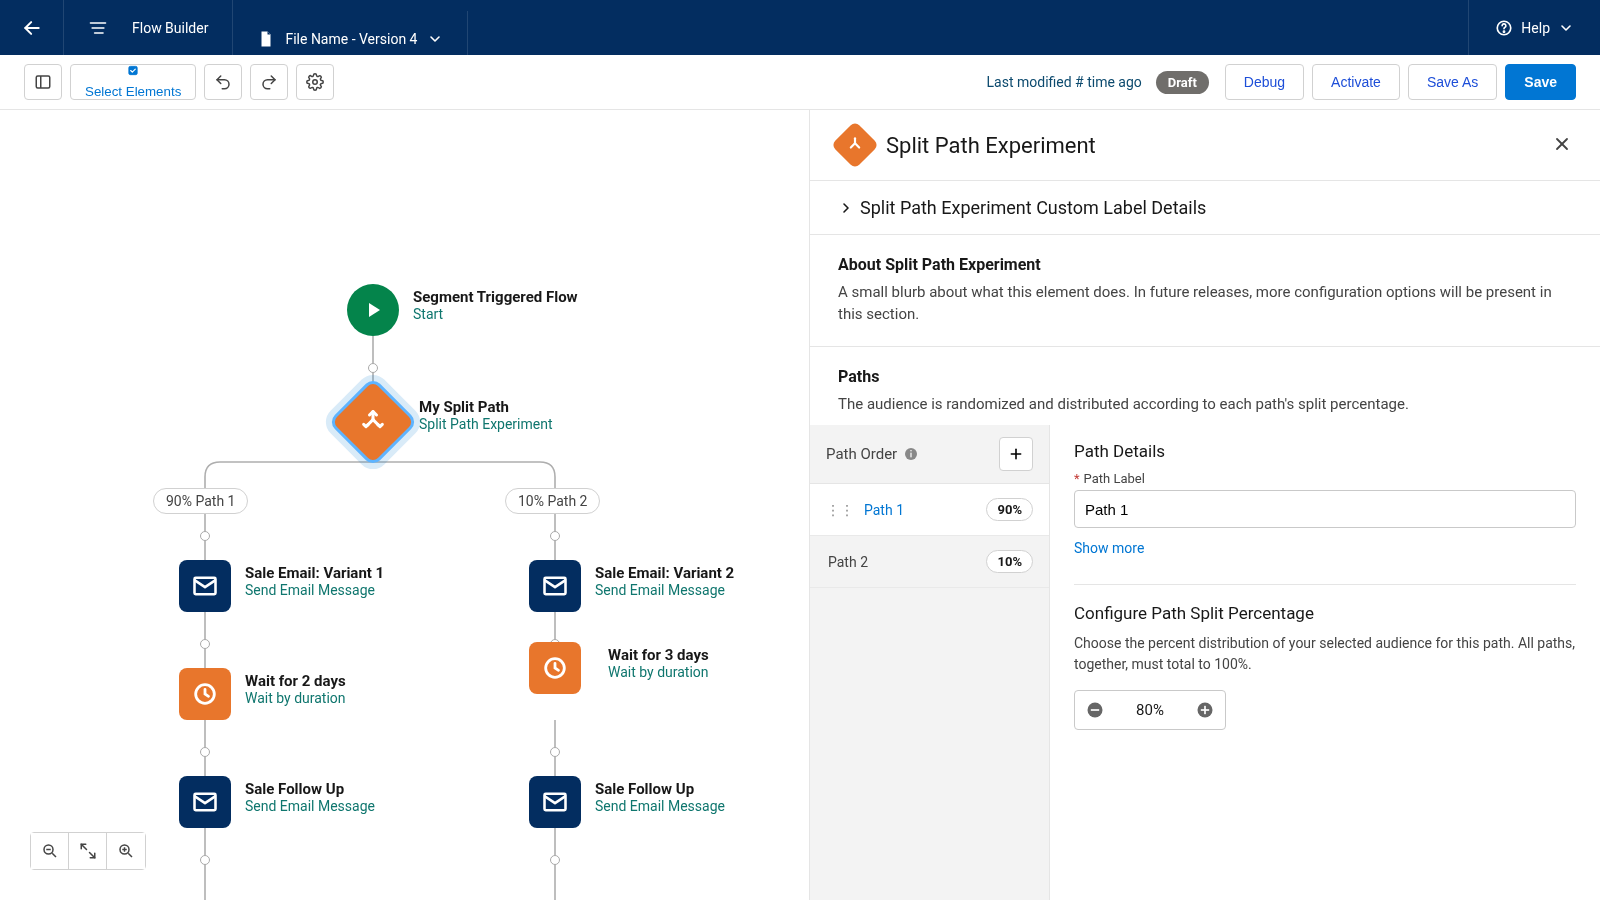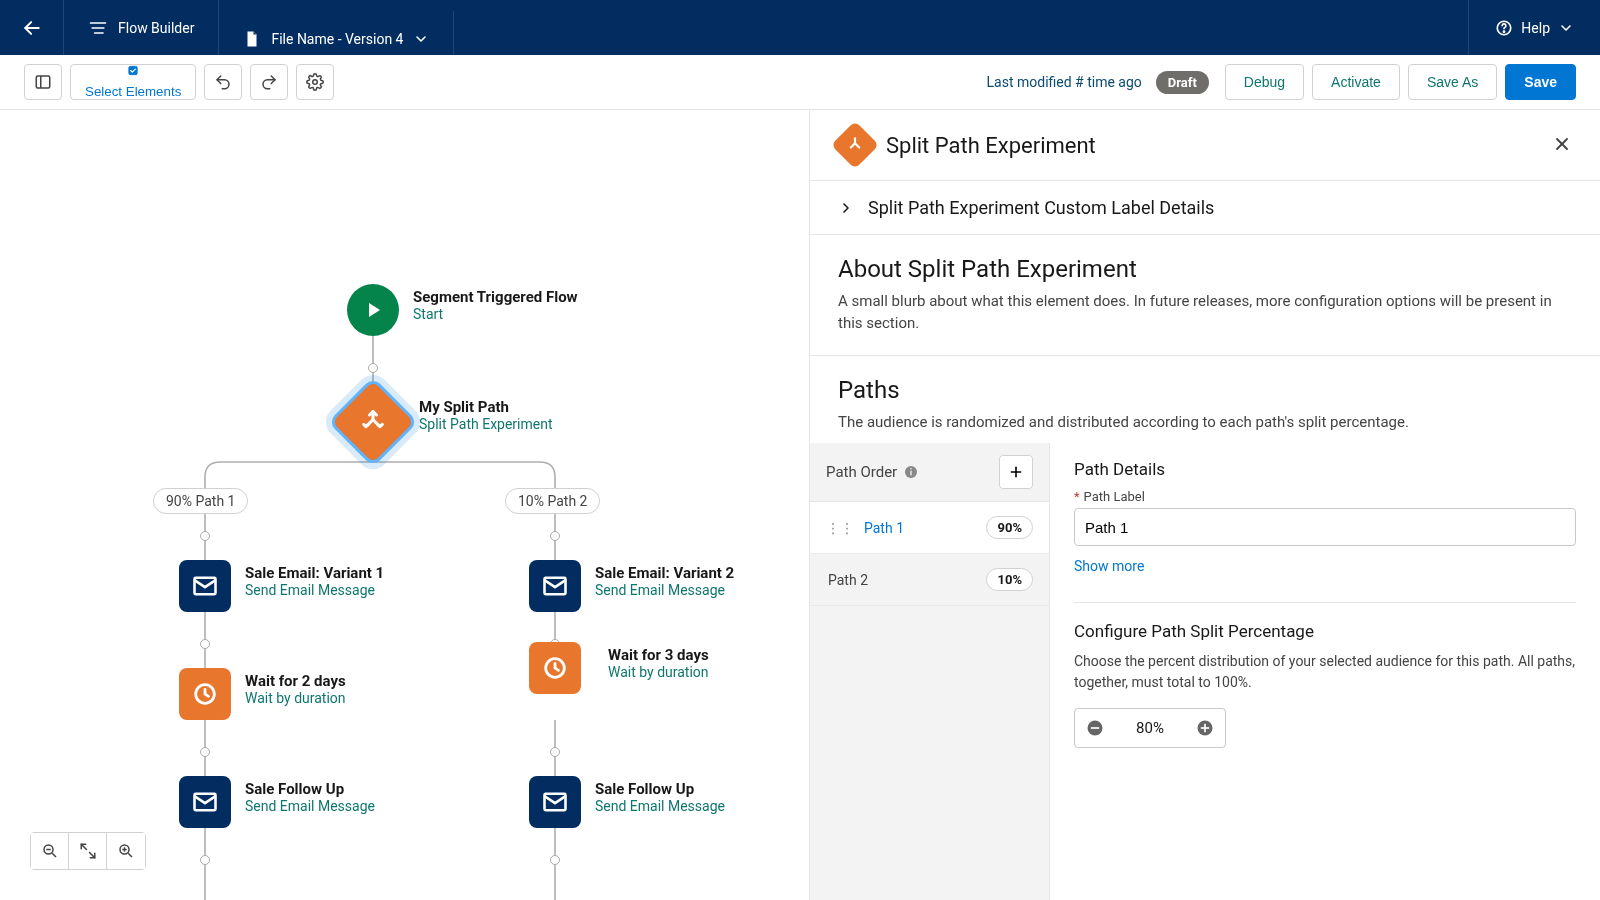--- a/index.html
+++ b/index.html
@@ -2,33 +2,33 @@
 <html><head>
 <meta charset="utf-8">
 <style>
 * { box-sizing: border-box; margin: 0; padding: 0; }
 body { font-family: -apple-system, BlinkMacSystemFont, "Segoe UI", Roboto, Helvetica, Arial, sans-serif; font-size: 14px; color: #181818; background: #fff; overflow: hidden; width: 1600px; height: 900px; }
 
 
 .topbar { background: #032d60; height: 55px; display: flex; align-items: center; color: #fff; }
 .topbar-left { display: flex; align-items: center; height: 100%; }
 .topbar-back { width: 64px; height: 100%; display: flex; align-items: center; justify-content: center; border-right: 1px solid rgba(255,255,255,.12); cursor: pointer; }
-.topbar-app { display: flex; align-items: center; gap: 10px; padding: 0 24px; height: 100%; border-right: 1px solid rgba(255,255,255,.12); }
+.topbar-app { display: flex; align-items: center; gap: 24px; padding: 0 24px; height: 100%; border-right: 1px solid rgba(255,255,255,.12); }
 .topbar-file { display: flex; align-items: center; gap: 10px; padding: 0 24px; height: 100%; border-right: 1px solid rgba(255,255,255,.12); cursor: pointer; margin-top: 22px; }
 .topbar-spacer { flex: 1; }
 .topbar-help { display: flex; align-items: center; gap: 8px; padding: 0 26px; height: 100%; border-left: 1px solid rgba(255,255,255,.12); cursor: pointer; }
 
 
 .toolbar { height: 55px; border-bottom: 1px solid #e5e5e5; display: flex; align-items: center; padding: 0 24px; gap: 8px; background: #fff; }
 .icon-btn { width: 38px; height: 36px; border: 1px solid #d1d1d1; border-radius: 4px; background: #fff; display: flex; align-items: center; justify-content: center; cursor: pointer; color: #444; }
 .select-elements { height: 36px; border: 1px solid #d1d1d1; border-radius: 4px; background: #fff; display: flex; align-items: center; gap: 8px; padding: 0 14px; color: #0176d3; cursor: pointer; font-weight: 400; flex-direction: column; }
 .toolbar-spacer { flex: 1; }
 .status-text { color: #0c4a6e; margin-right: 6px; }
 .pill { background: #706E6B; color: #fff; border-radius: 14px; padding: 4px 12px; font-weight: 700; font-size: 13px; margin-right: 8px; }
-.btn { height: 36px; border: 1px solid #d1d1d1; border-radius: 4px; background: #fff; padding: 0 18px; color: #0f766e; cursor: pointer; font-size: 14px; }
+.btn { height: 36px; border: 1px solid #d1d1d1; border-radius: 4px; background: #fff; padding: 0 18px; color: #1d4ed8; cursor: pointer; font-size: 14px; }
 .btn-primary { background: #0176d3; color: #fff; border-color: #0176d3; font-weight: 600; }
 
 
 .main { display: flex; height: calc(900px - 110px); }
 .canvas-wrap { flex: 1; position: relative; border-right: 1px solid #e5e5e5; overflow: hidden; }
 .canvas { position: absolute; inset: 0; }
 .zoom-ctrl { position: absolute; left: 30px; bottom: 30px; display: flex; border: 1px solid #d1d1d1; border-radius: 4px; background: #fff; }
 .zoom-ctrl .icon-btn { border: none; border-right: 1px solid #d1d1d1; border-radius: 0; }
 .zoom-ctrl .icon-btn:last-child { border-right: none; }
 
@@ -59,24 +59,24 @@
 .port { position: absolute; width: 10px; height: 10px; border: 1px solid #aaa; border-radius: 50%; background: #fff; transform: translate(-50%, -50%); }
 
 
 .panel { width: 790px; display: flex; flex-direction: column; overflow-y: auto; background: #fff; }
 .panel-header { display: flex; align-items: center; gap: 14px; padding: 18px 28px; border-bottom: 1px solid #e5e5e5; }
 .panel-header .diamond-sm { width: 34px; height: 34px; background: #e8762c; border-radius: 6px; transform: rotate(45deg); display: flex; align-items: center; justify-content: center; }
 .panel-header .diamond-sm > * { transform: rotate(-45deg); }
 .panel-title { font-size: 22px; font-weight: 400; flex: 1; }
 .panel-close { cursor: pointer; color: #444; }
 
-.collapsible { display: flex; align-items: center; gap: 14px; padding: 16px 28px; border-bottom: 1px solid #e5e5e5; cursor: pointer; font-size: 18px; }
+.collapsible { display: flex; align-items: center; gap: 6px; padding: 16px 28px; border-bottom: 1px solid #e5e5e5; cursor: pointer; font-size: 18px; }
 
 .section { padding: 20px 28px; border-bottom: 1px solid #e5e5e5; }
-.section h3 { font-size: 24px; font-weight: 400; margin-bottom: 8px; }
+.section h3 { font-size: 16px; font-weight: 700; margin-bottom: 8px; }
 .section p { color: #444; line-height: 1.45; font-size: 15px; }
 
 .paths-body { display: flex; }
 .path-order { width: 240px; background: #f3f3f3; border-right: 1px solid #e5e5e5; }
 .po-head { display: flex; align-items: center; justify-content: space-between; padding: 12px 16px; border-bottom: 1px solid #e5e5e5; }
 .po-head-title { display: flex; align-items: center; gap: 6px; color: #444; font-size: 15px; }
 .add-btn { width: 34px; height: 34px; border: 1px solid #d1d1d1; border-radius: 4px; background: #fff; display: flex; align-items: center; justify-content: center; cursor: pointer; }
 .po-row { display: flex; align-items: center; justify-content: space-between; padding: 14px 16px; border-bottom: 1px solid #e9e9e9; cursor: pointer; }
 .po-row.selected { background: #fff; }
 .po-row .left { display: flex; align-items: center; gap: 10px; }

